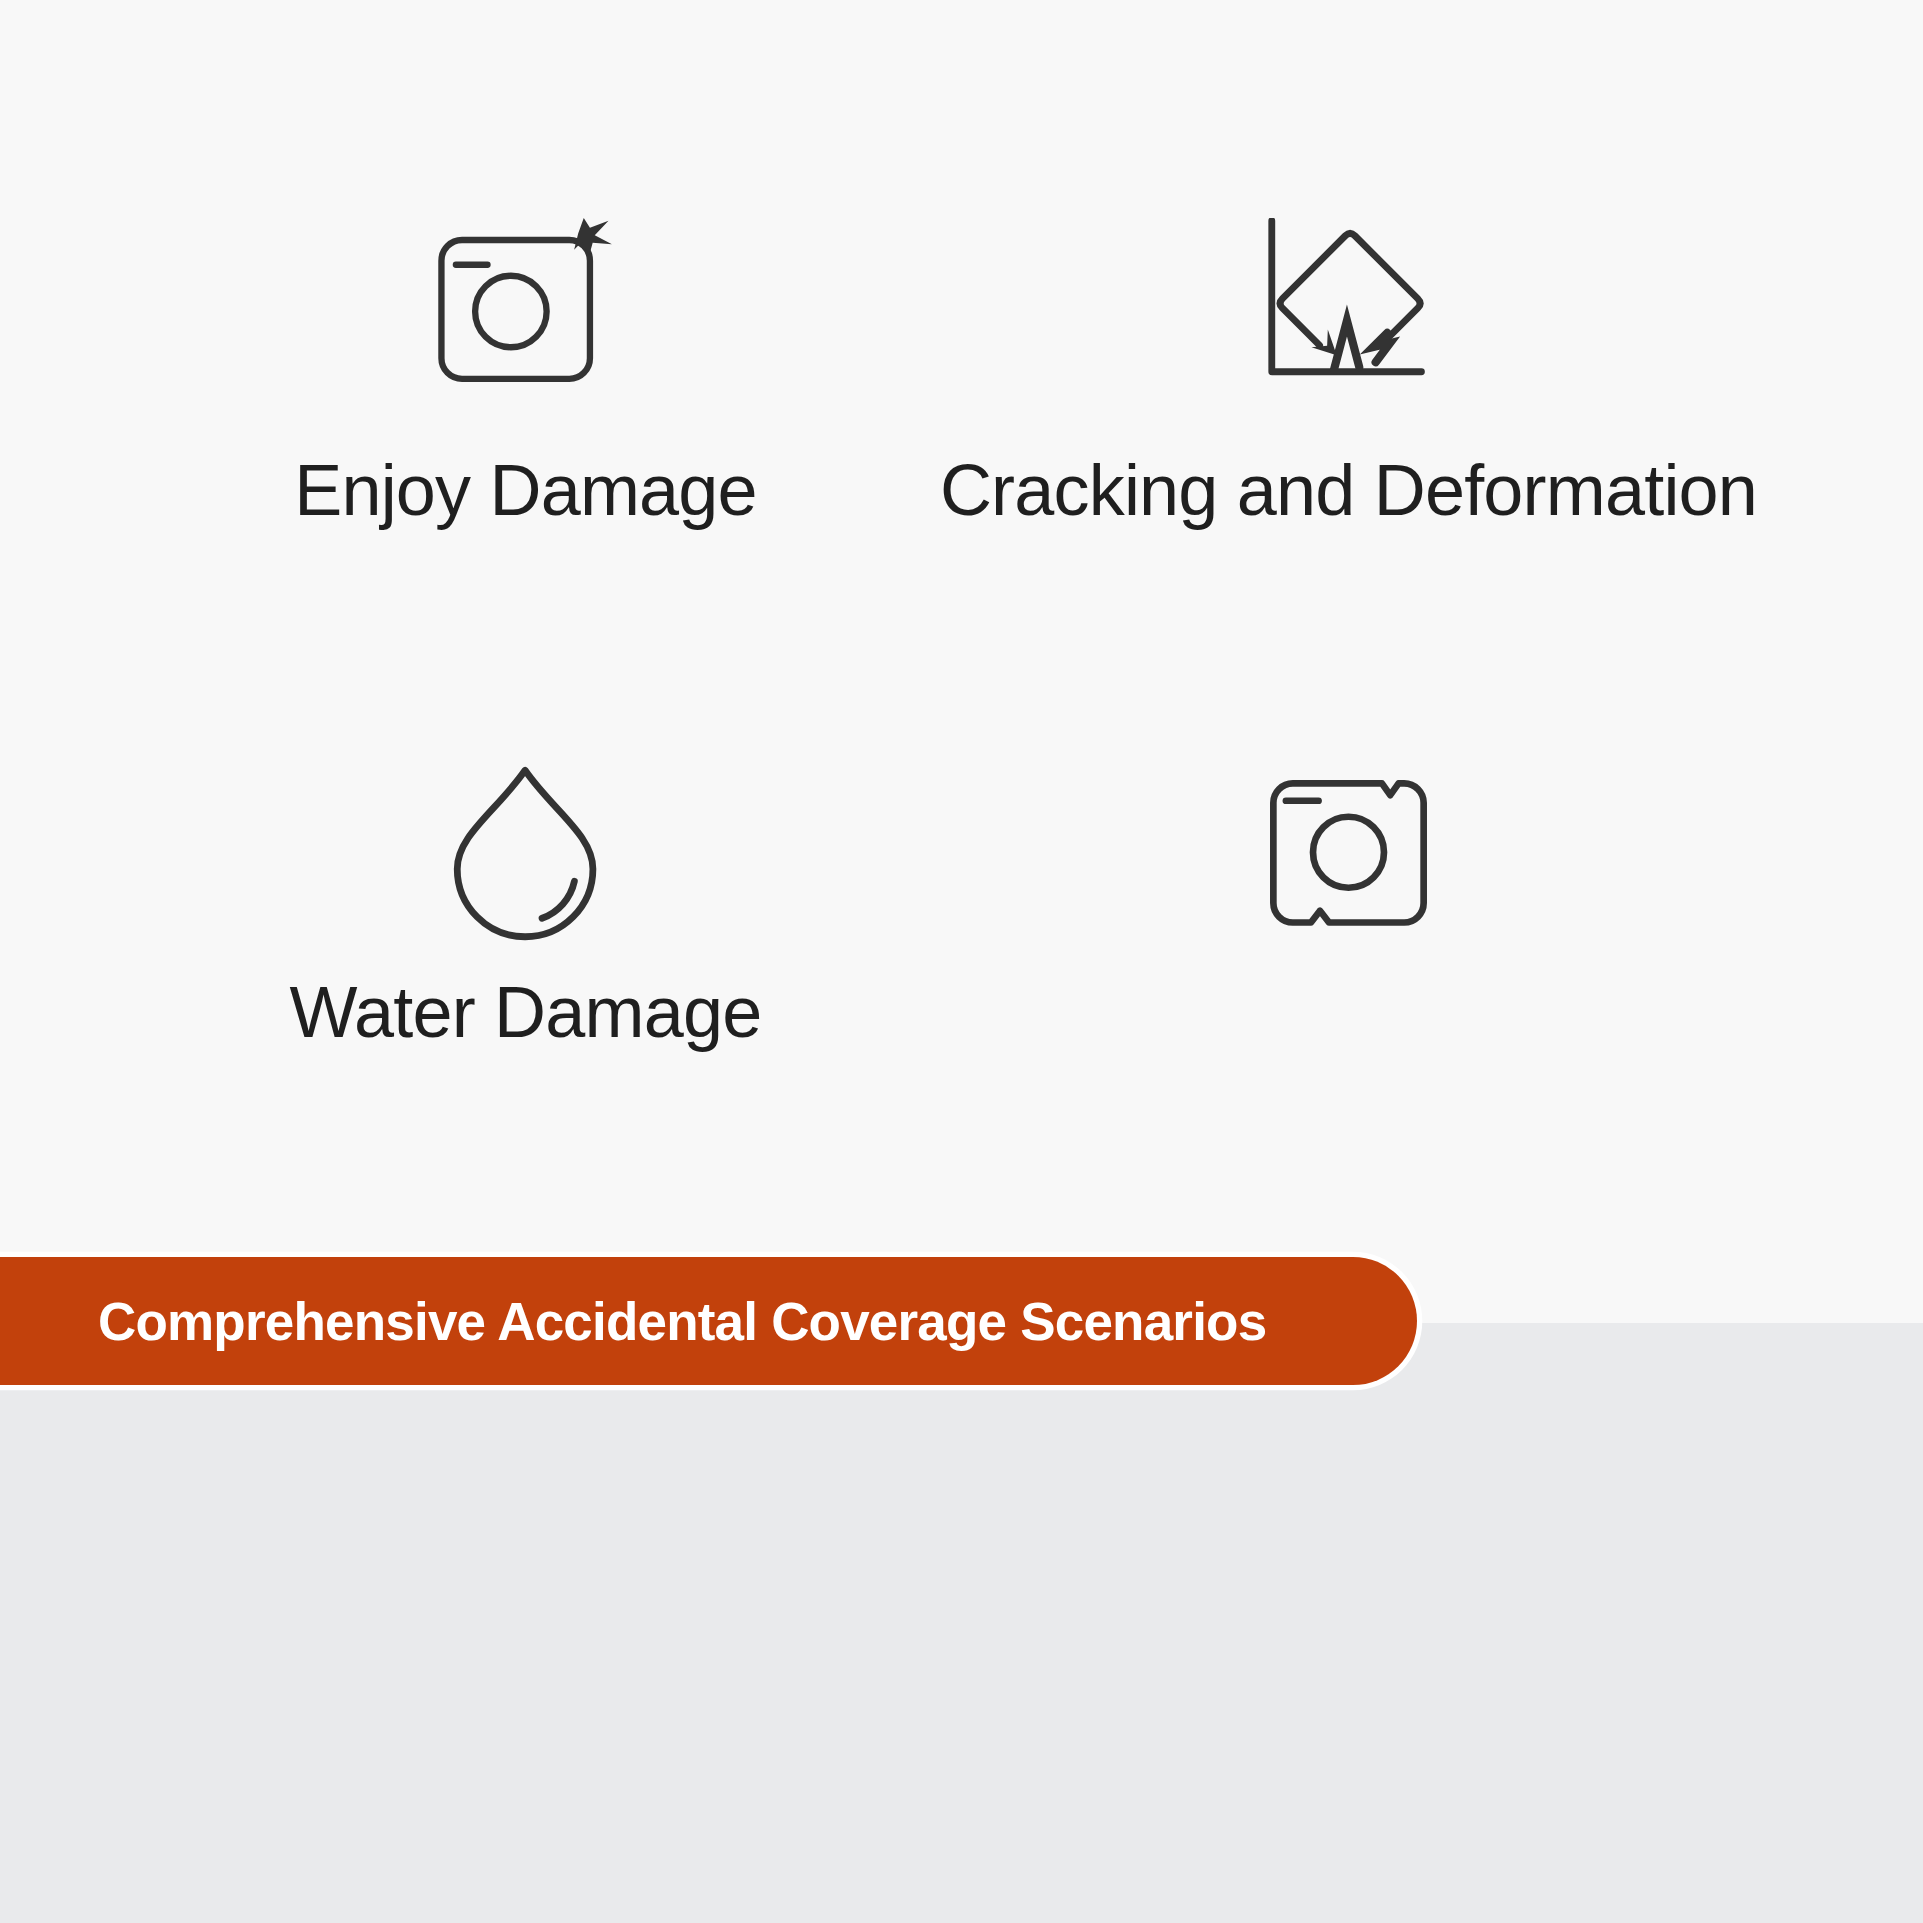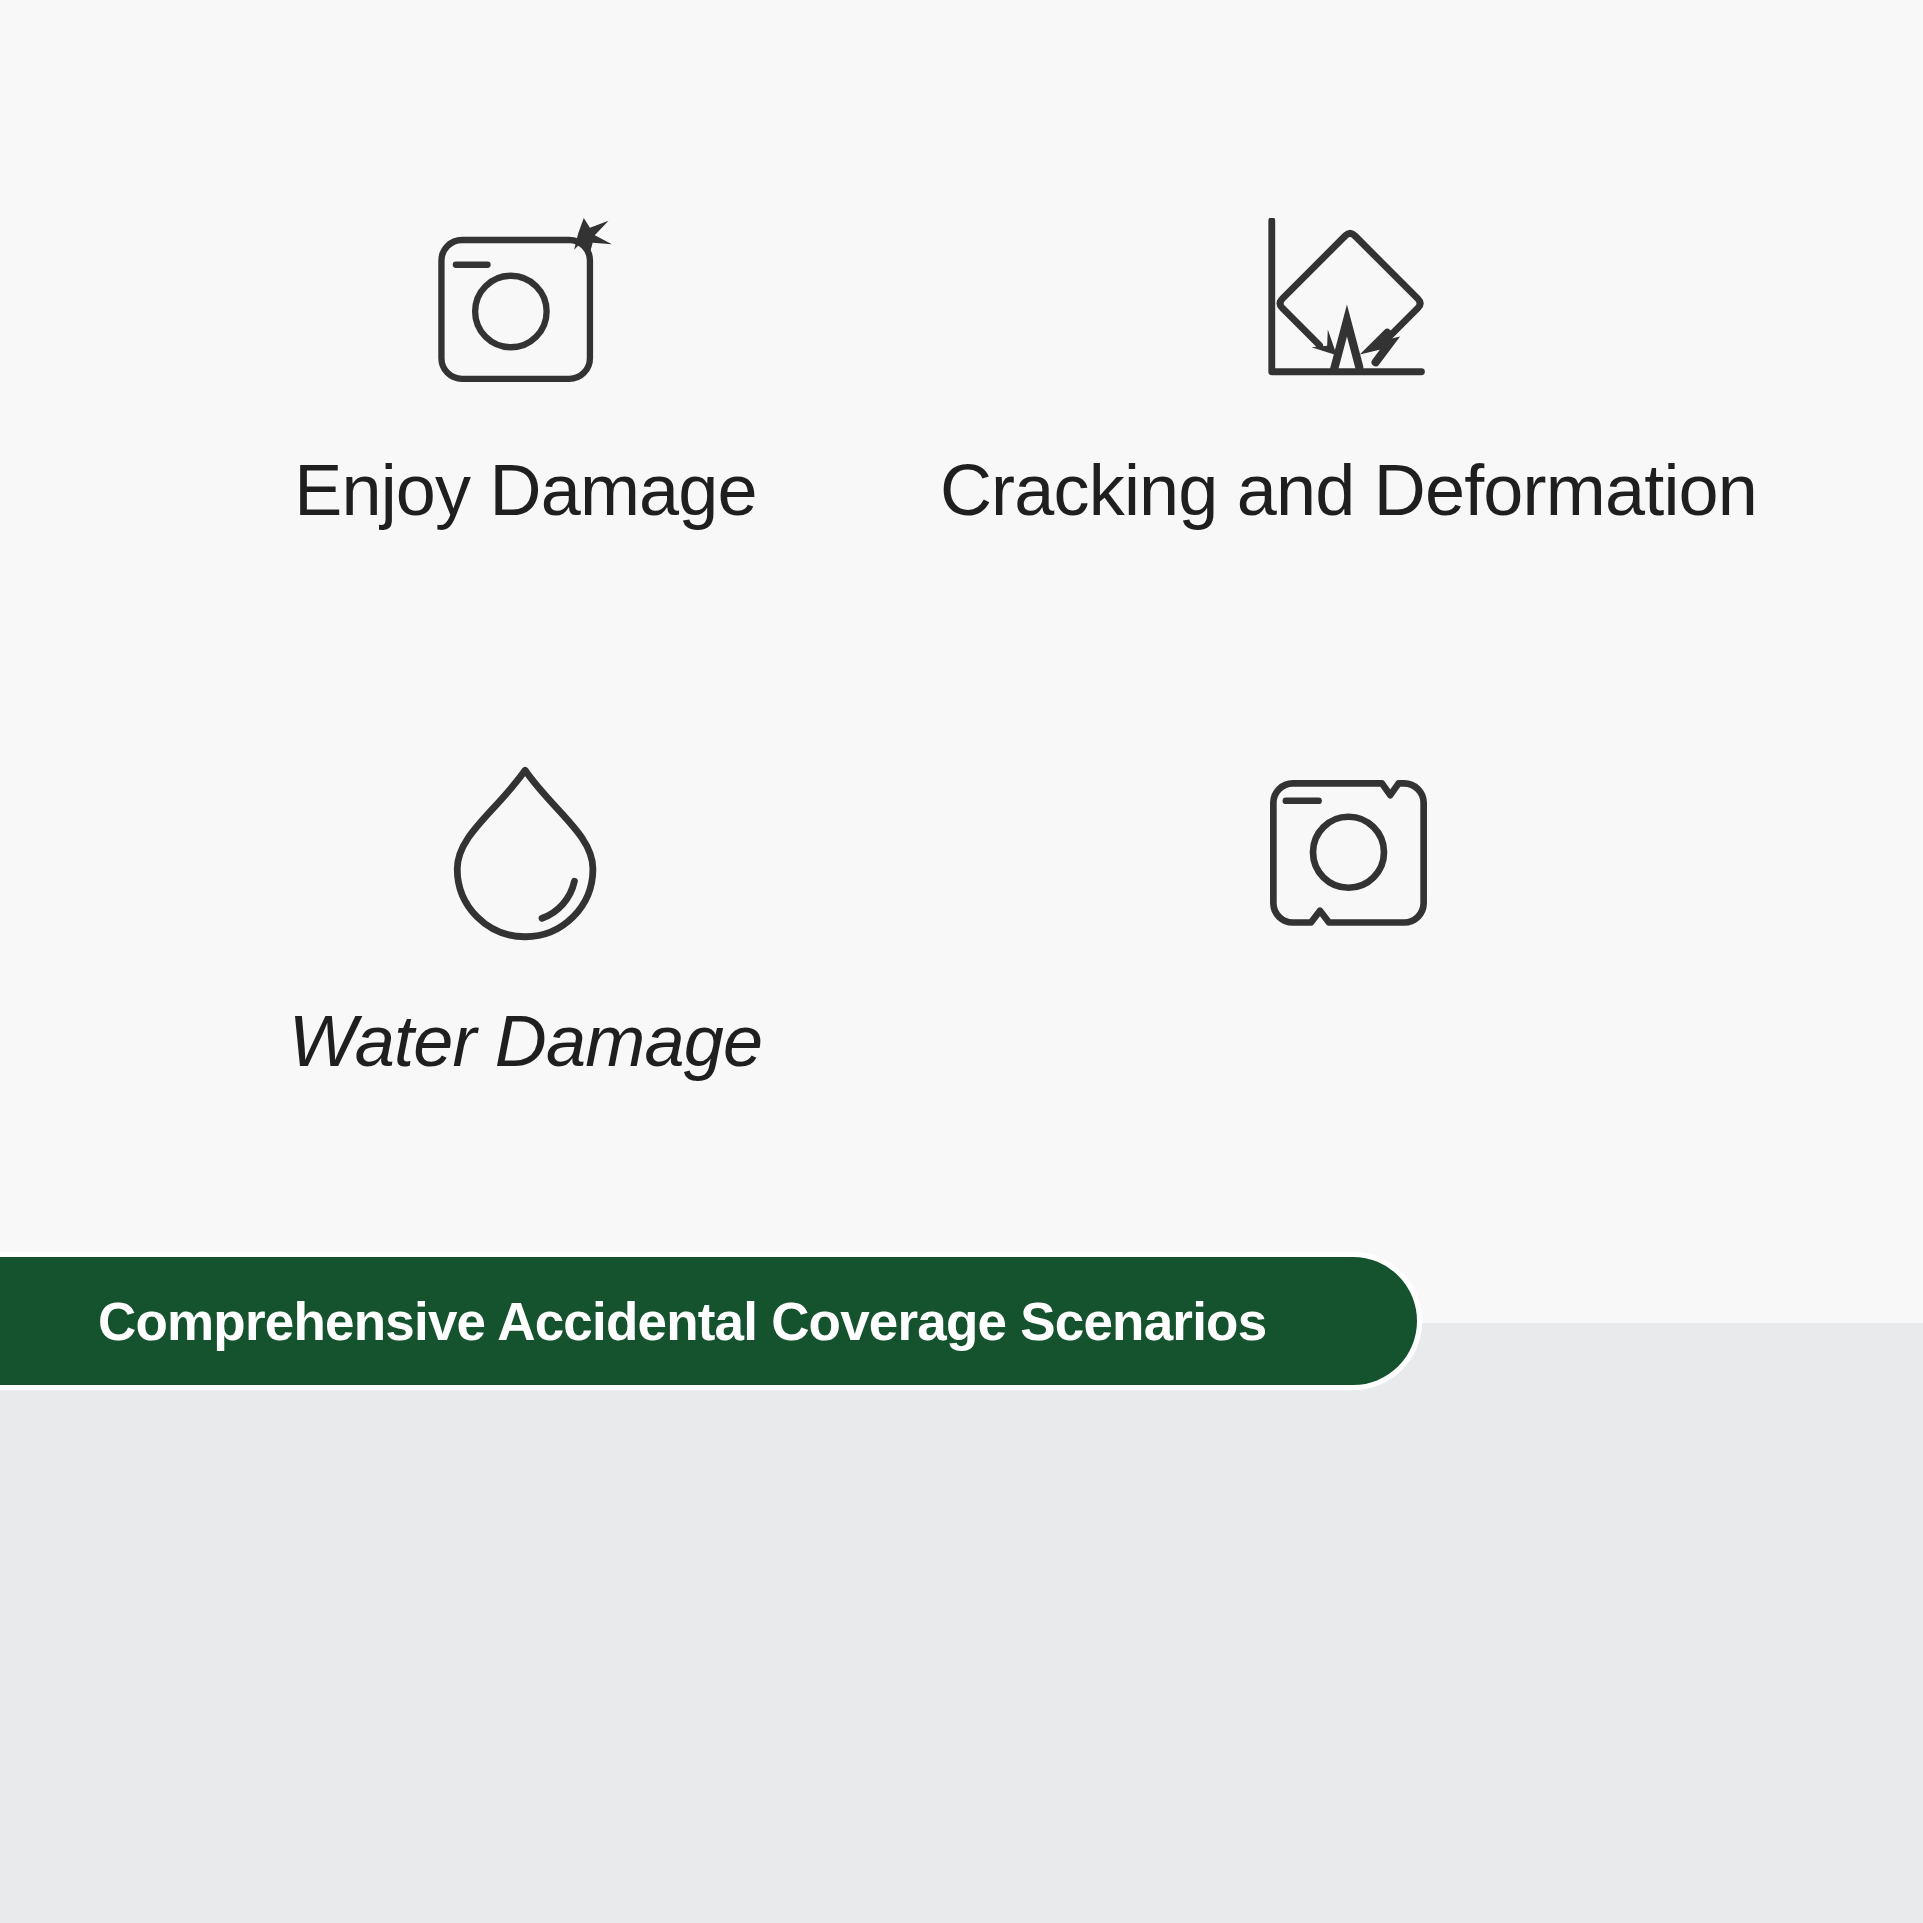--- a/index.html
+++ b/index.html
@@ -23,24 +23,24 @@
   }
   .r1 .icon-box{height:180px;}
   .r2 .icon-box{height:188px;}
   .icon-box svg{display:block;}
   .item-label{
     width:100%;text-align:center;
     font-size:72px;line-height:1.15;letter-spacing:-0.8px;
     color:#1f1f1f;white-space:nowrap;
   }
   .r1 .item-label{margin-top:59px;}
-  .r2 .item-label{margin-top:53px;font-style:italic;}
+  .r2 .item-label{margin-top:24px;}
   .banner{
     position:absolute;left:0;top:1257px;height:128px;width:1417px;
-    background:#14532d;border-radius:0 64px 64px 0;
+    background:#c2410c;border-radius:0 64px 64px 0;
     box-shadow:0 0 0 5.3px #ffffff;
     display:flex;align-items:center;
   }
   .banner-label{
     color:#ffffff;font-weight:700;font-size:53px;letter-spacing:-0.8px;
     padding-left:98px;white-space:nowrap;
   }
   .description{
     position:absolute;left:100px;top:1444px;width:1751px;
     font-size:54px;line-height:79px;color:#1f1f1f;

